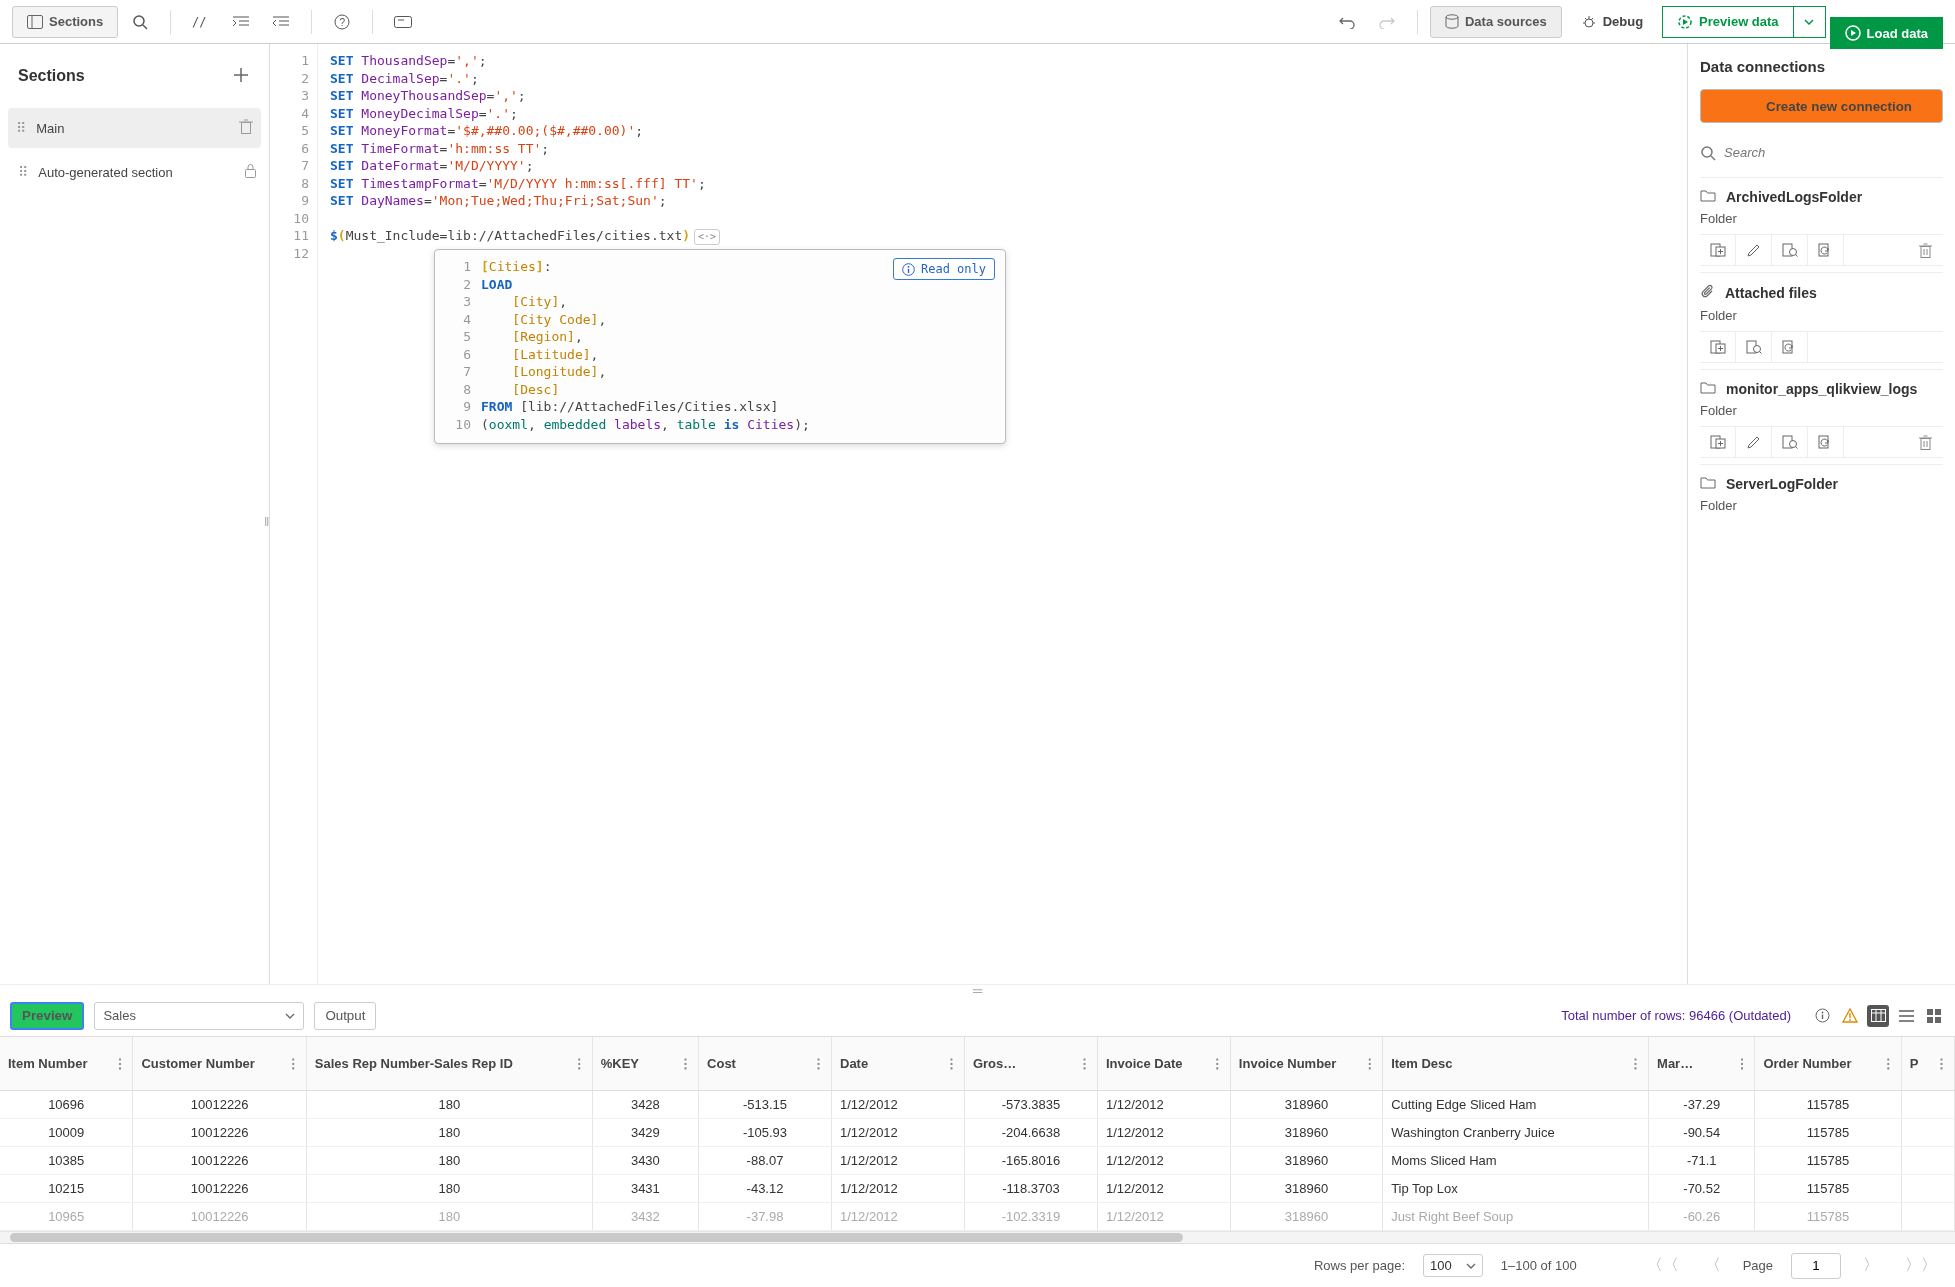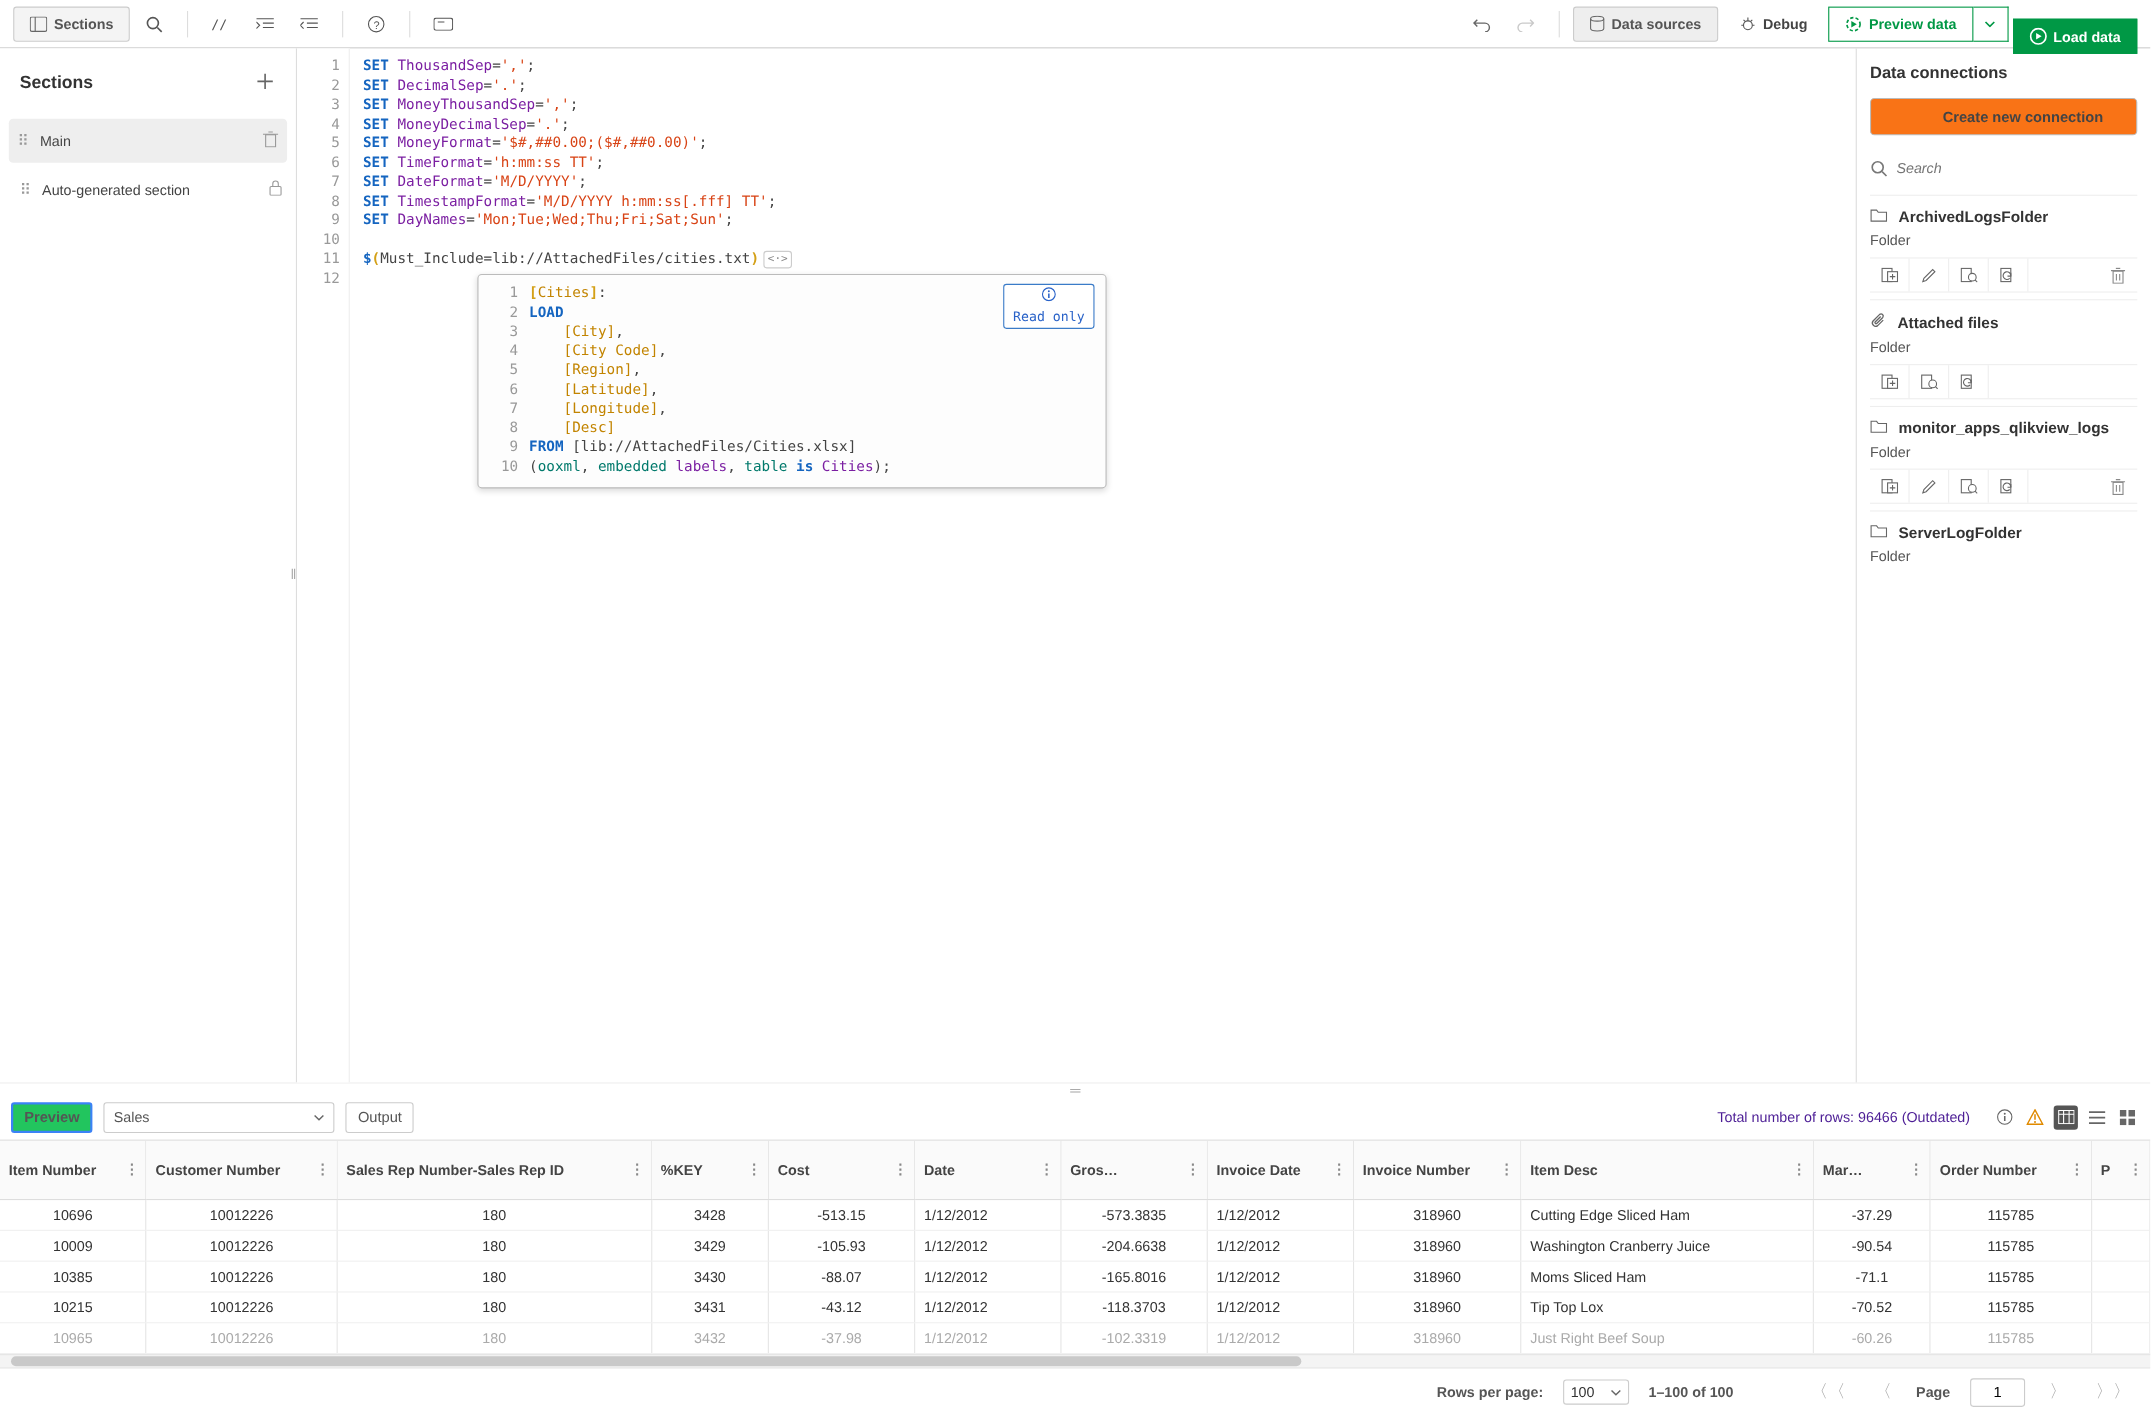--- a/index.html
+++ b/index.html
@@ -45,21 +45,21 @@
 .kw-from { color: #1565c0; font-weight: 600;}
 .var { color: #7b1fa2;}
 .str { color: #d84315;}
 .paren-y { color: #d4a017; font-weight:600;}
 .fld { color: #c28400;}
 .fn { color: #00796b;}
 .nm { color: #7b1fa2;}
 .pch { color: #444;}
 
 .readonly-box { margin-top: 4px; margin-left: 104px; width: 572px; border: 1px solid #bbb; border-radius: 4px; background: #fdfdfd; box-shadow: 0 2px 6px rgba(0,0,0,0.15); position: relative; padding: 8px 12px 10px 12px;}
-.readonly-badge { position: absolute; top: 8px; right: 10px; display: inline-flex; align-items: center; gap: 6px; border: 1px solid #3a7bc8; color: #2962c8; border-radius: 3px; padding: 2px 8px; font-size: 12px; background:#fff;flex-direction:column;}
+.readonly-badge { position: absolute; top: 8px; right: 10px; display: inline-flex; align-items: center; gap: 6px; border: 1px solid #3a7bc8; color: #2962c8; border-radius: 3px; padding: 2px 8px; font-size: 12px; background:#fff;}
 .readonly-box .inner-code { display: flex;}
 .readonly-box .ro-gutter { width: 24px; text-align: right; color: #999; margin-right: 10px;}
 
 .expand-chip { display:inline-block; border:1px solid #ccc; border-radius:3px; font-size:10px; padding:0 3px; color:#888; margin-left:4px; vertical-align:middle;}
 
 
 .conn-panel { width: 268px; border-left: 1px solid #ddd; display: flex; flex-direction: column; padding: 14px 12px; overflow-y:auto; position:relative;}
 .conn-panel h3 { font-size: 15px; font-weight: 600; margin-bottom: 14px;}
 .create-btn { width: 100%; height: 34px; border: 1px solid #bbb; border-radius: 4px; background: #f97316; font-weight: 600; color: #444; cursor: pointer; margin-bottom: 16px; padding-left: 35px;}
 .search-row { display: flex; align-items: center; gap: 8px; border-bottom: 1px solid transparent; margin-bottom: 10px;}
@@ -91,21 +91,21 @@
 th, td { border-right: 1px solid #e5e5e5; padding: 6px 8px; font-size: 13px; white-space: nowrap;}
 th { background: #fafafa; text-align: left; font-weight: 600; color: #444; height: 54px; position:relative; border-bottom: 1px solid #ddd;}
 th .col-menu { position:absolute; right:6px; top:50%; transform:translateY(-50%); color:#888; cursor:pointer;}
 td { border-bottom: 1px solid #f0f0f0;}
 td.num-c { text-align: center;}
 tr.fade td { color: #aaa;}
 
 
 .pager { display: flex; align-items: center; height: 44px; padding: 0 14px; border-top: 1px solid #ddd; gap: 18px;}
 .pager .p-spacer { flex:1;}
-.pager .lab { color:#555;font-weight:bold;}
+.pager .lab { color:#555;}
 .pager select, .pager input { height: 26px; border: 1px solid #ccc; border-radius: 3px; padding: 0 6px;}
 .pager .rpp { display:flex; align-items:center; gap:4px; border:1px solid #ccc; border-radius:3px; padding: 3px 6px;}
 .pager .nav { color:#aaa; cursor:pointer; font-size:16px; padding:0 4px;}
 .pager .page-in { width: 50px; text-align:center;}
 
 .hscroll { height: 12px; background:#f4f4f4; position:relative; border-top:1px solid #e5e5e5;}
 .hscroll .thumb { position:absolute; left:10px; width:60%; top:1px; bottom:1px; background:#c9c9c9; border-radius:5px;}
 </style>
 </head>
 <body>

